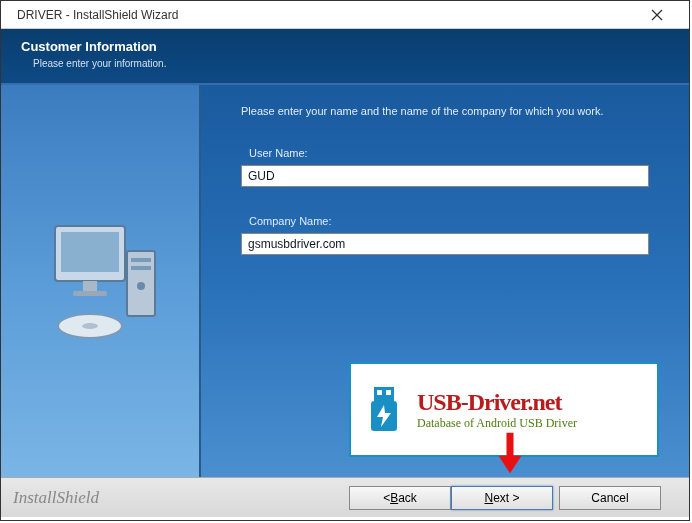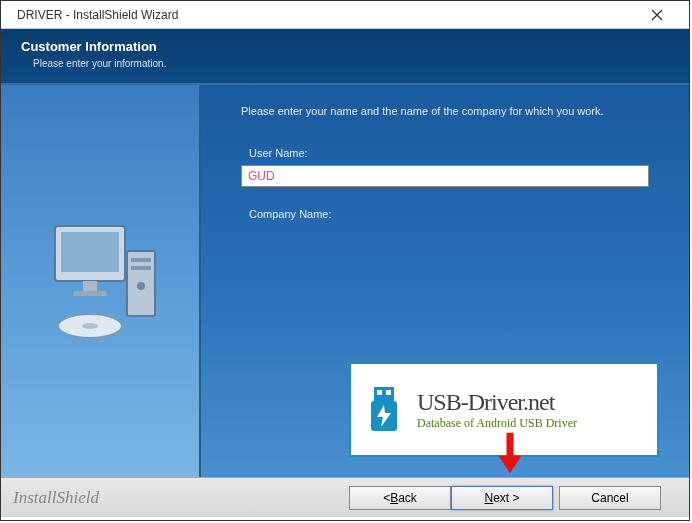--- a/index.html
+++ b/index.html
@@ -94,22 +94,22 @@
       margin-left: 8px;
     }
     .text-input {
       width: 100%;
       height: 22px;
       border: 1px solid #888;
       padding: 2px 6px;
       font-size: 12px;
       font-family: Tahoma, Arial, sans-serif;
       background: #fff;
-      color: #ec4899;
-      margin-bottom: 21px;
+      color: #0f172a;
+      margin-bottom: 28px;
     }
     .watermark {
       position: absolute;
       bottom: 20px;
       right: 30px;
       width: 310px;
       height: 95px;
       background: #fff;
       border: 2px solid #1a8fc4;
       display: flex;
@@ -120,22 +120,22 @@
       width: 50px;
       height: 50px;
       margin-right: 8px;
     }
     .watermark-text {
       display: flex;
       flex-direction: column;
     }
     .watermark-title {
       font-size: 24px;
-      font-weight: normal;
-      color: #404040;
+      font-weight: bold;
+      color: #b91c1c;
       font-family: Georgia, serif;
       letter-spacing: -1px;
     }
     .watermark-sub {
       font-size: 12px;
       color: #4d7c0f;
       font-family: Georgia, serif;
     }
     .bottom-bar {
       height: 40px;
@@ -231,20 +231,21 @@
       </svg>
     </div>
 
     <div class="right-panel">
       <div class="instruction-text">Please enter your name and the name of the company for which you work.</div>
 
       <div class="field-label">User Name:</div>
       <input type="text" class="text-input" value="GUD" style="">
 
       <div class="field-label">Company Name:</div>
+      <input type="text" class="text-input" value="gsmusbdriver.com" style="">
 
       <div class="watermark">
         <svg class="watermark-icon" viewBox="0 0 50 50">
           <rect x="15" y="2" width="20" height="14" fill="#1a8fc4"></rect>
           <rect x="18" y="5" width="5" height="5" fill="#fff"></rect>
           <rect x="27" y="5" width="5" height="5" fill="#fff"></rect>
           <rect x="12" y="16" width="26" height="30" rx="3" fill="#1a8fc4"></rect>
           <path d="M 25 20 L 18 32 L 24 32 L 22 42 L 32 28 L 26 28 Z" fill="#fff"></path>
         </svg>
         <div class="watermark-text">

